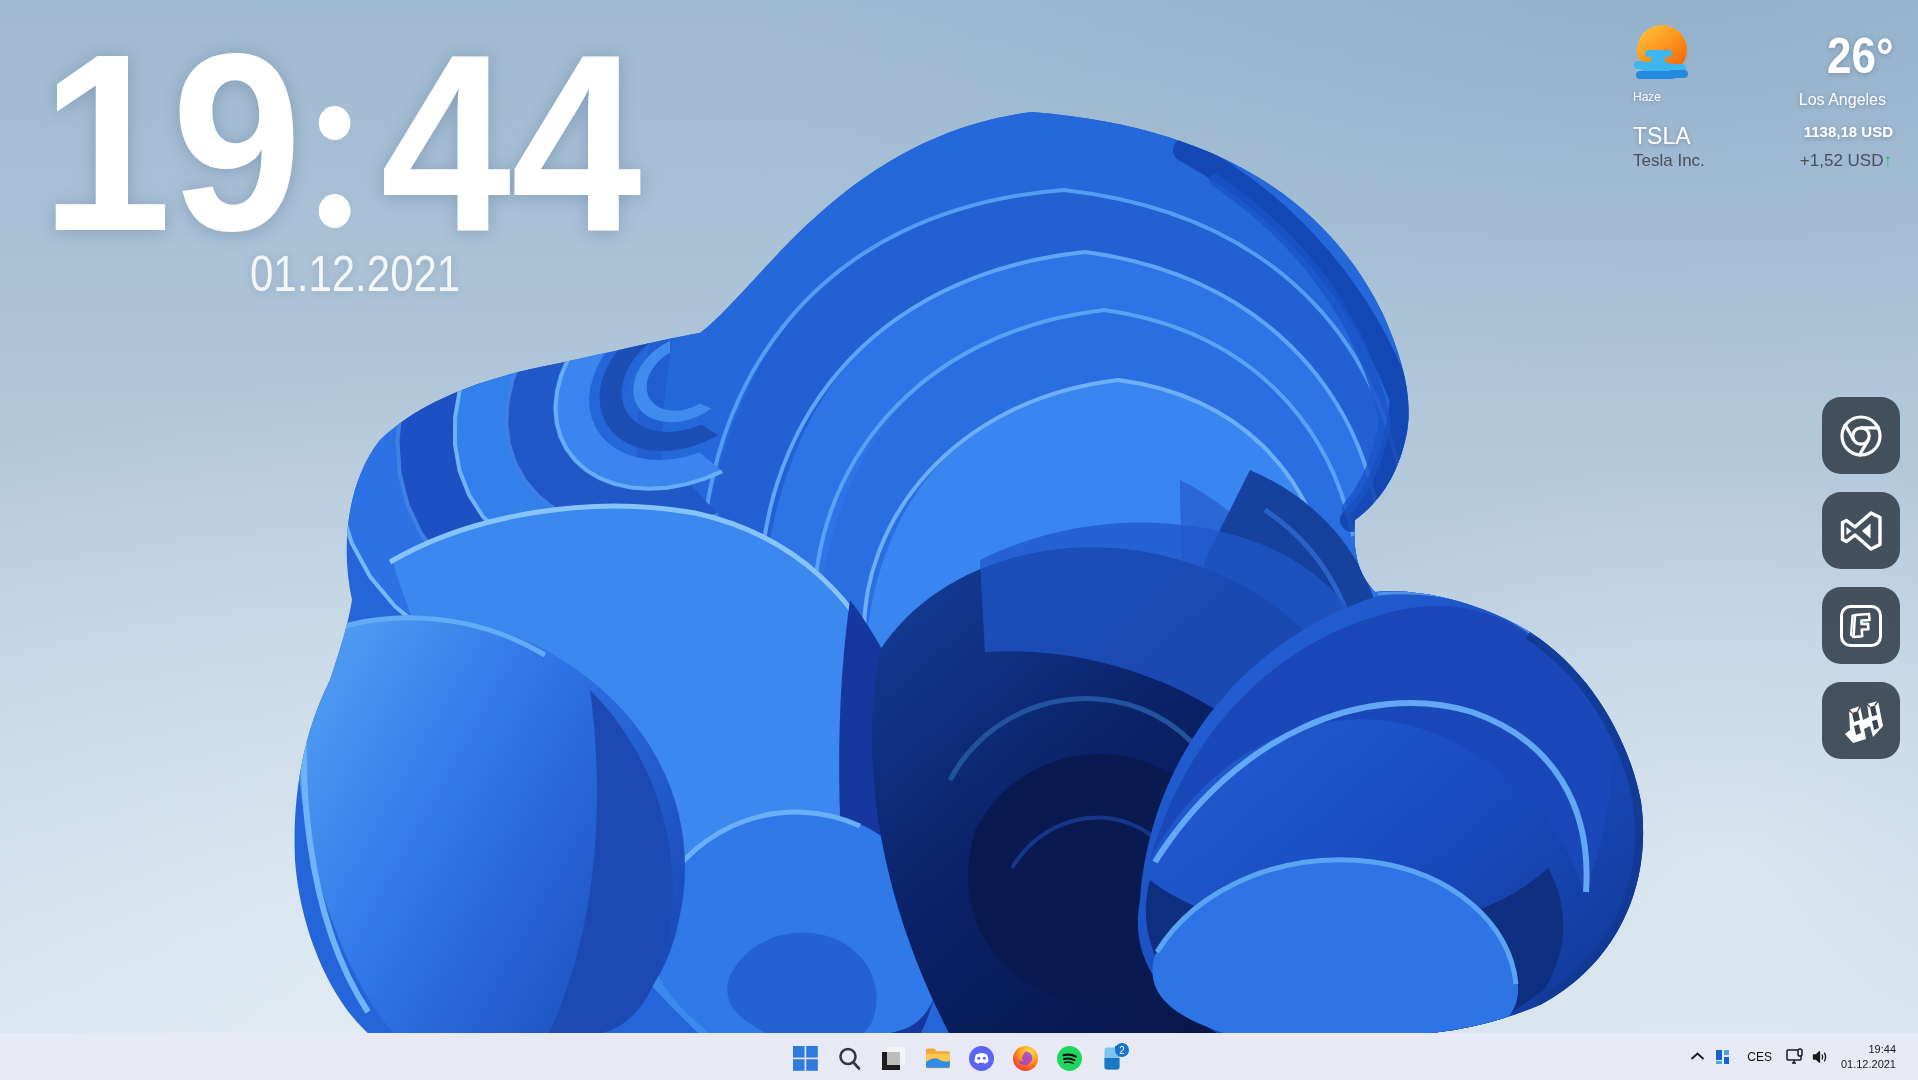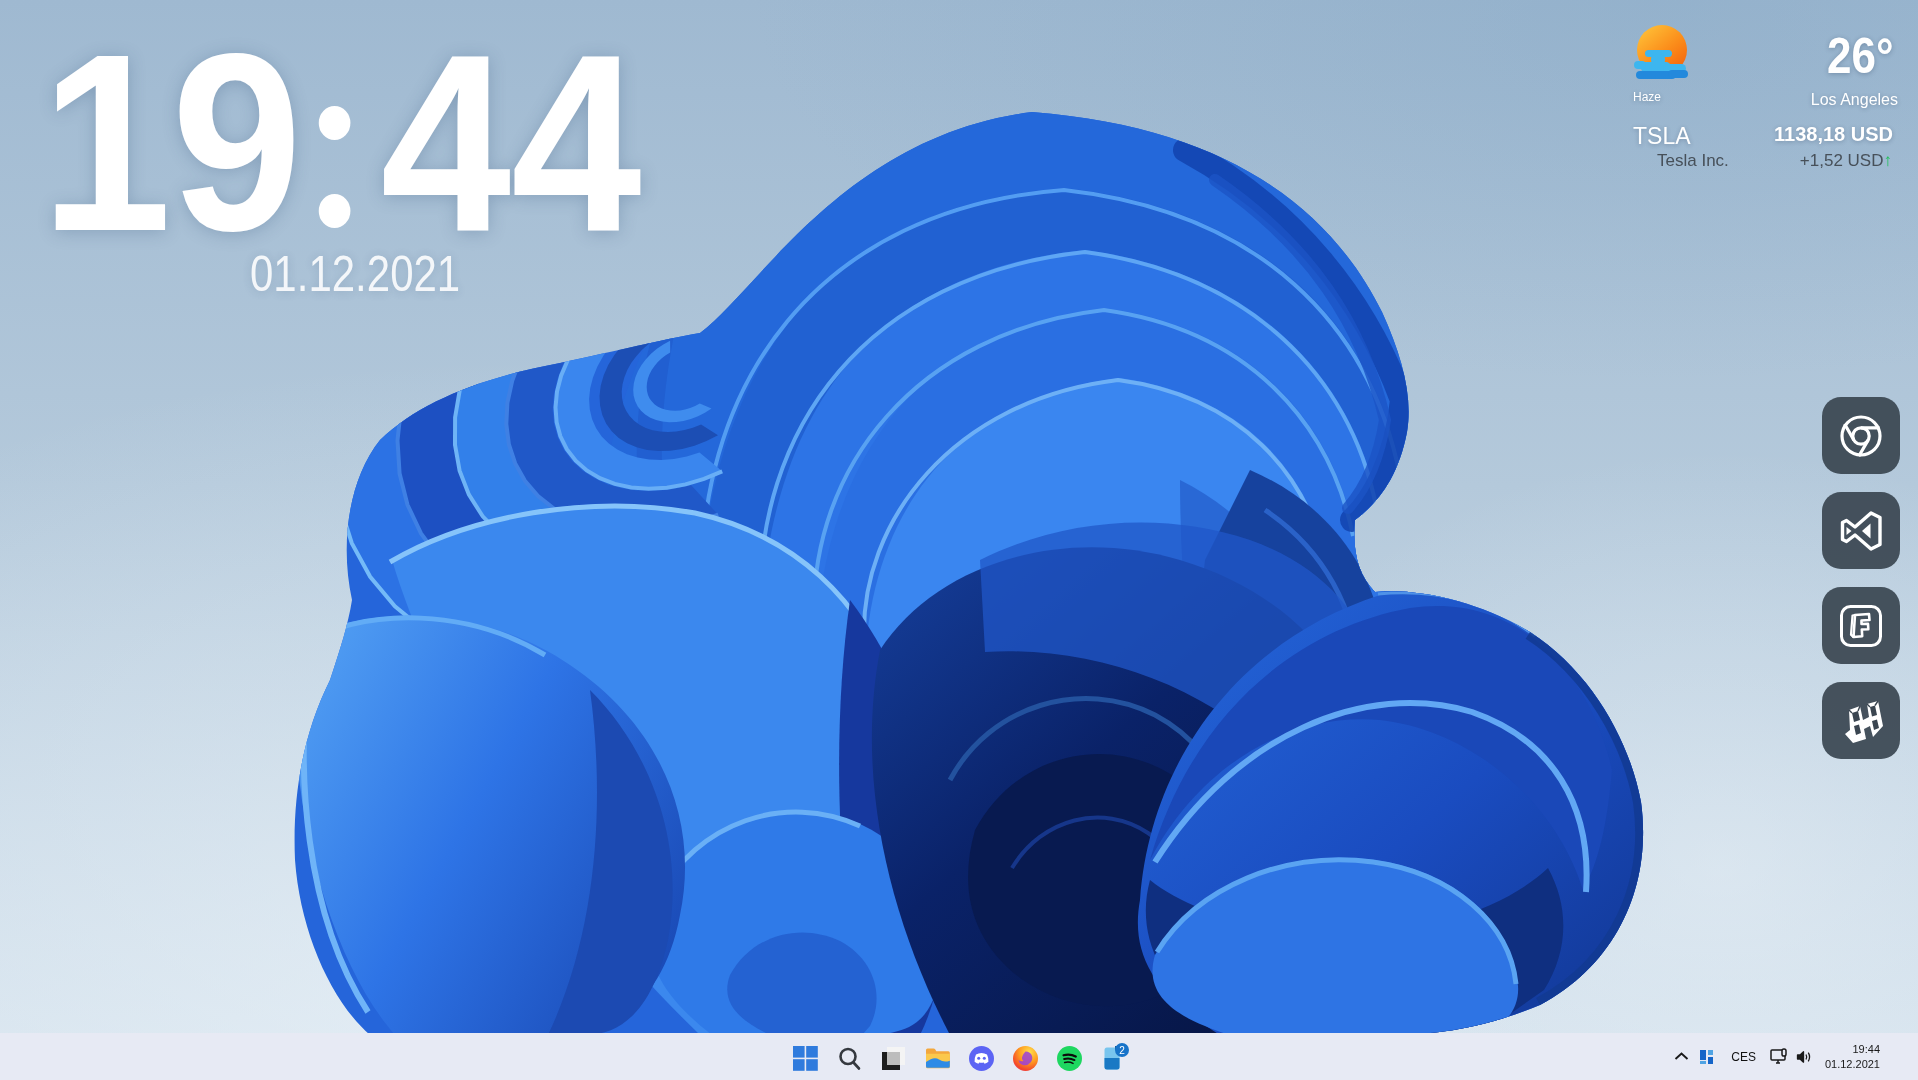--- a/index.html
+++ b/index.html
@@ -12,35 +12,35 @@
   .colon{display:inline-block;width:0.333em;height:0;position:relative;vertical-align:baseline;}
   .colon i{position:absolute;left:50%;margin-left:-24px;width:34px;height:34px;background:#fff;border-radius:50%;}
   .colon i:first-child{bottom:90px;}
   .colon i:last-child{bottom:2px;}
   .date{position:absolute;left:250px;top:245px;color:rgba(255,255,255,0.88);font-size:50px;
         transform:scaleX(0.84);transform-origin:left top;
         text-shadow:0 1px 10px rgba(40,70,110,0.2);}
   
   .haze{position:absolute;left:1633px;top:90px;color:#fff;font-size:12px;text-shadow:0 1px 4px rgba(30,50,80,.3);}
   .temp{position:absolute;right:24px;top:27px;color:#fff;font-size:50px;font-weight:bold;transform:scaleX(0.88);transform-origin:right top;text-shadow:0 1px 6px rgba(30,50,80,.3);}
-  .city{position:absolute;right:20px;top:91px;color:#fff;font-size:16px;text-shadow:0 1px 4px rgba(30,50,80,.3);}
+  .city{position:absolute;right:32px;top:91px;color:#fff;font-size:16px;text-shadow:0 1px 4px rgba(30,50,80,.3);}
   .tsla{position:absolute;left:1633px;top:123px;color:#fff;font-size:23px;font-weight:normal;text-shadow:0 1px 4px rgba(30,50,80,.3);}
-  .tslasub{position:absolute;left:1633px;top:151px;color:#475059;font-size:17px;margin-left:24px;}
-  .price{position:absolute;right:25px;top:123px;color:#fff;font-size:20px;font-weight:bold;text-shadow:0 1px 4px rgba(30,50,80,.3);}
+  .tslasub{position:absolute;left:1633px;top:151px;color:#475059;font-size:17px;}
+  .price{position:absolute;right:25px;top:123px;color:#fff;font-size:15px;font-weight:bold;text-shadow:0 1px 4px rgba(30,50,80,.3);}
   .pricesub{position:absolute;right:26px;top:151px;color:#475059;font-size:17px;}
   .up{color:#21c15a;font-weight:bold;}
   
   .dock{position:absolute;left:1822px;top:397px;width:78px;}
   .dbtn{width:78px;height:77px;background:rgba(58,69,80,0.92);border-radius:19px;
         margin-bottom:18px;display:flex;align-items:center;justify-content:center;}
   
   .bar{position:absolute;left:0;top:1033px;width:1918px;height:47px;background:#e7eaf4;}
   .ticons{position:absolute;left:793px;top:1046px;display:flex;gap:19px;align-items:center;}
   .ti{width:25px;height:25px;position:relative;}
-  .tray{position:absolute;right:16px;top:1033px;height:47px;display:flex;align-items:center;color:#111;justify-content:flex-end;}
+  .tray{position:absolute;right:0;top:1033px;height:47px;display:flex;align-items:center;color:#111;justify-content:flex-end;}
   .trayclock{width:56px;text-align:right;font-size:11px;line-height:14.5px;margin-right:22px;color:#1a1a1a;}
 </style>
 </head>
 <body>
 <svg id="wall" viewBox="0 0 1918 1080" preserveAspectRatio="none">
   <defs>
     <linearGradient id="bgLin" x1="0" y1="0" x2="0" y2="1">
       <stop offset="0%" stop-color="#9fb9d1"></stop>
       <stop offset="45%" stop-color="#b4c9db"></stop>
       <stop offset="100%" stop-color="#d9e5ef"></stop>

